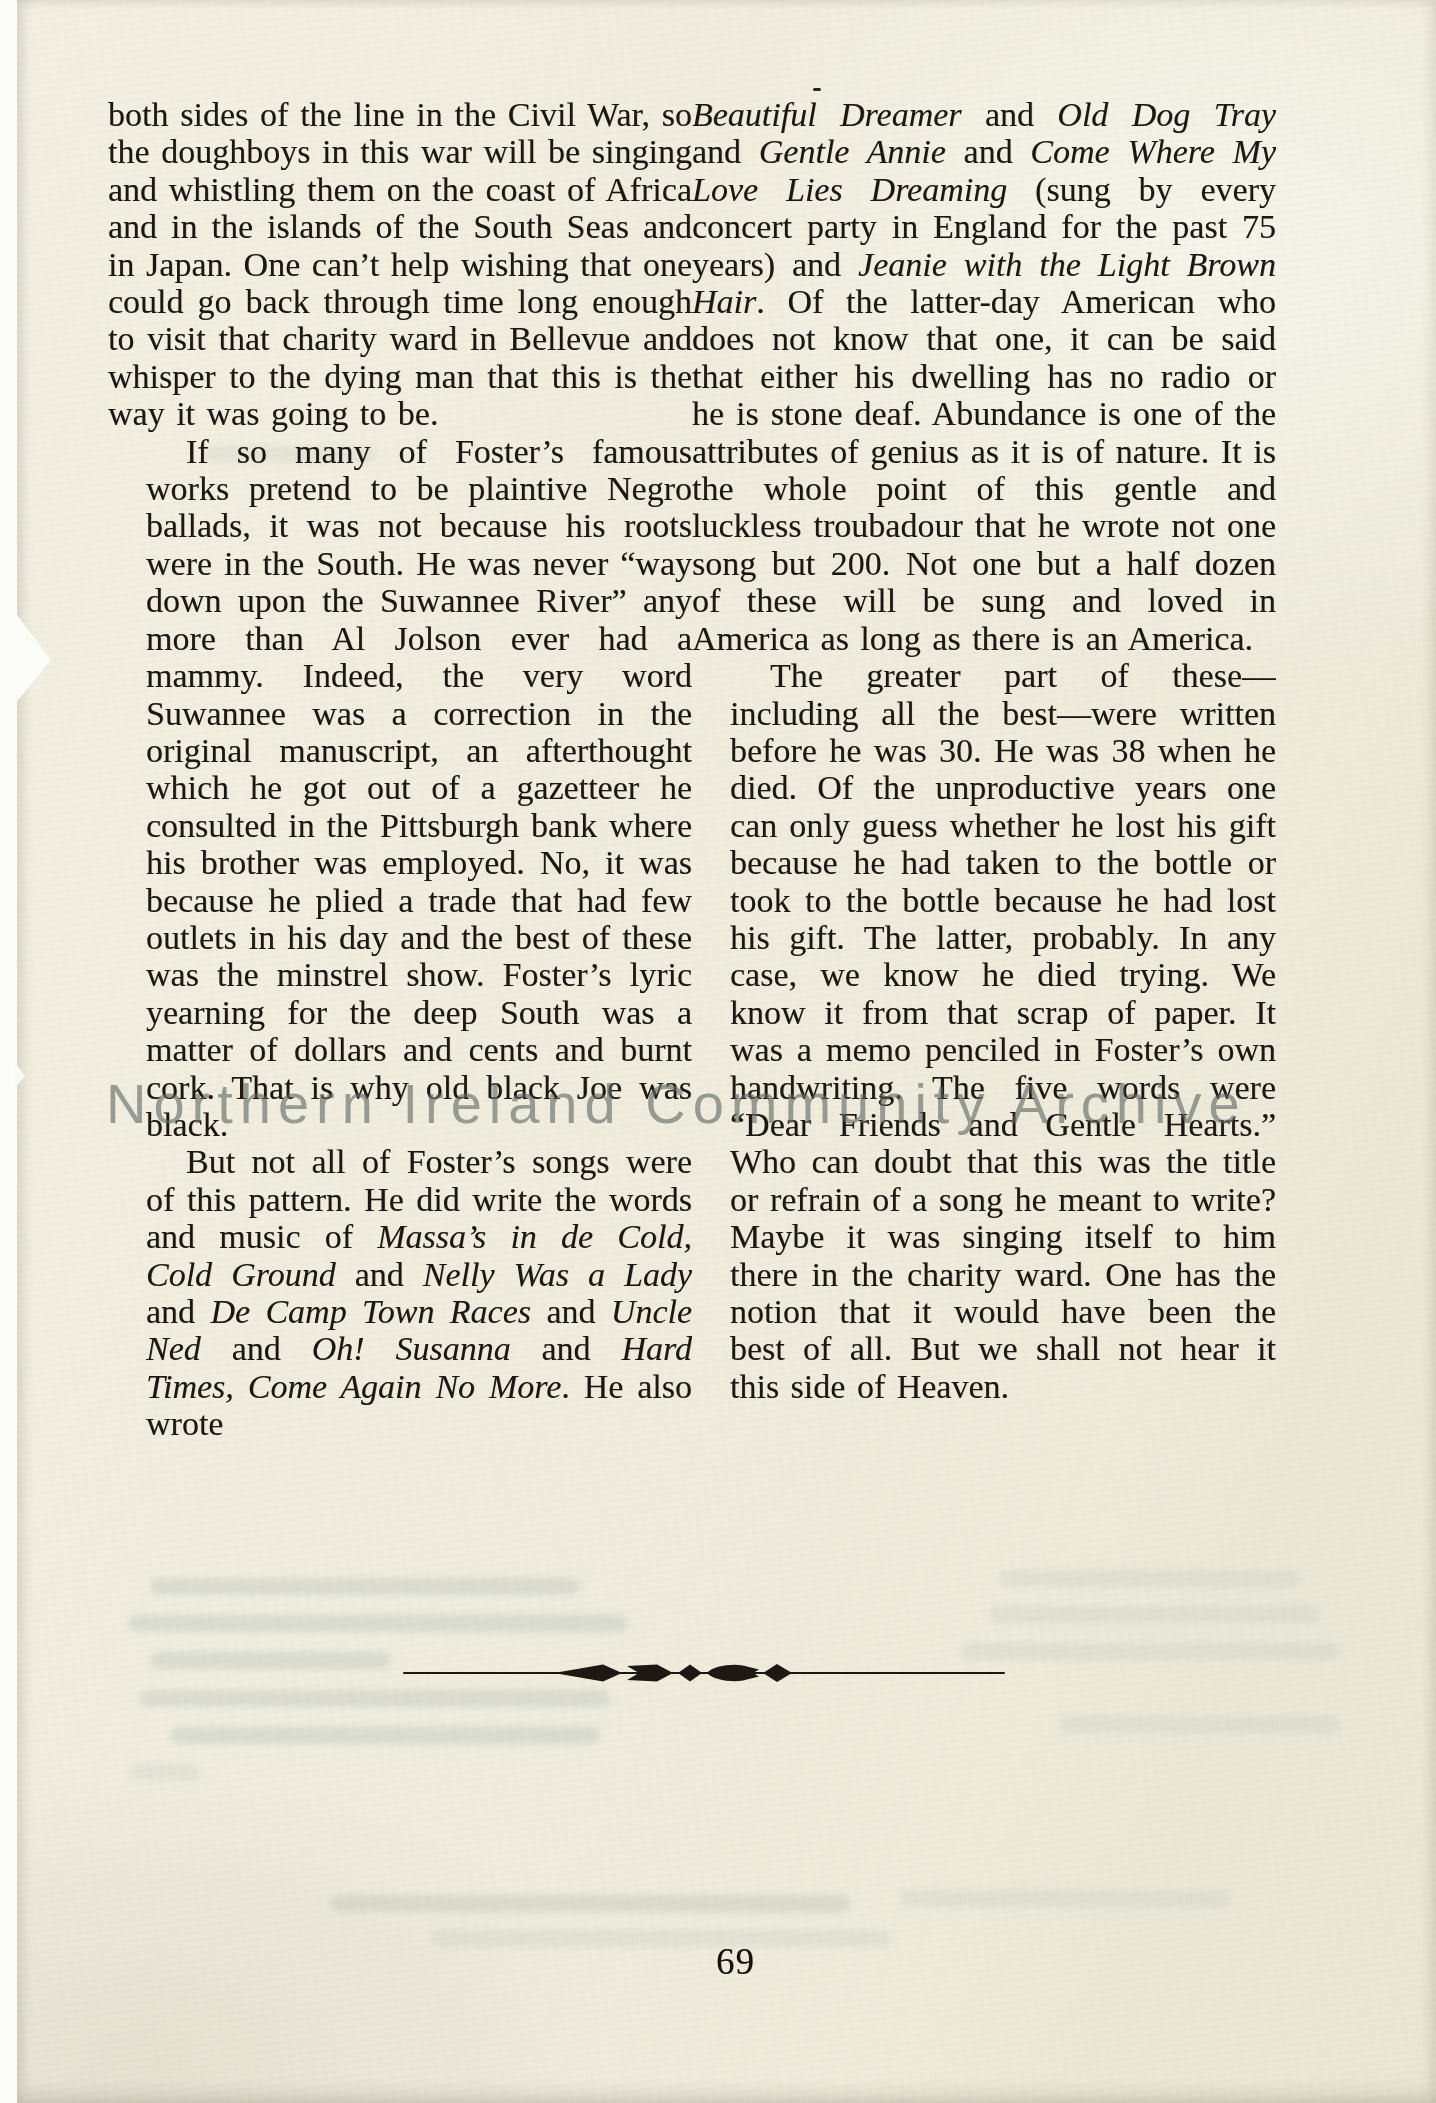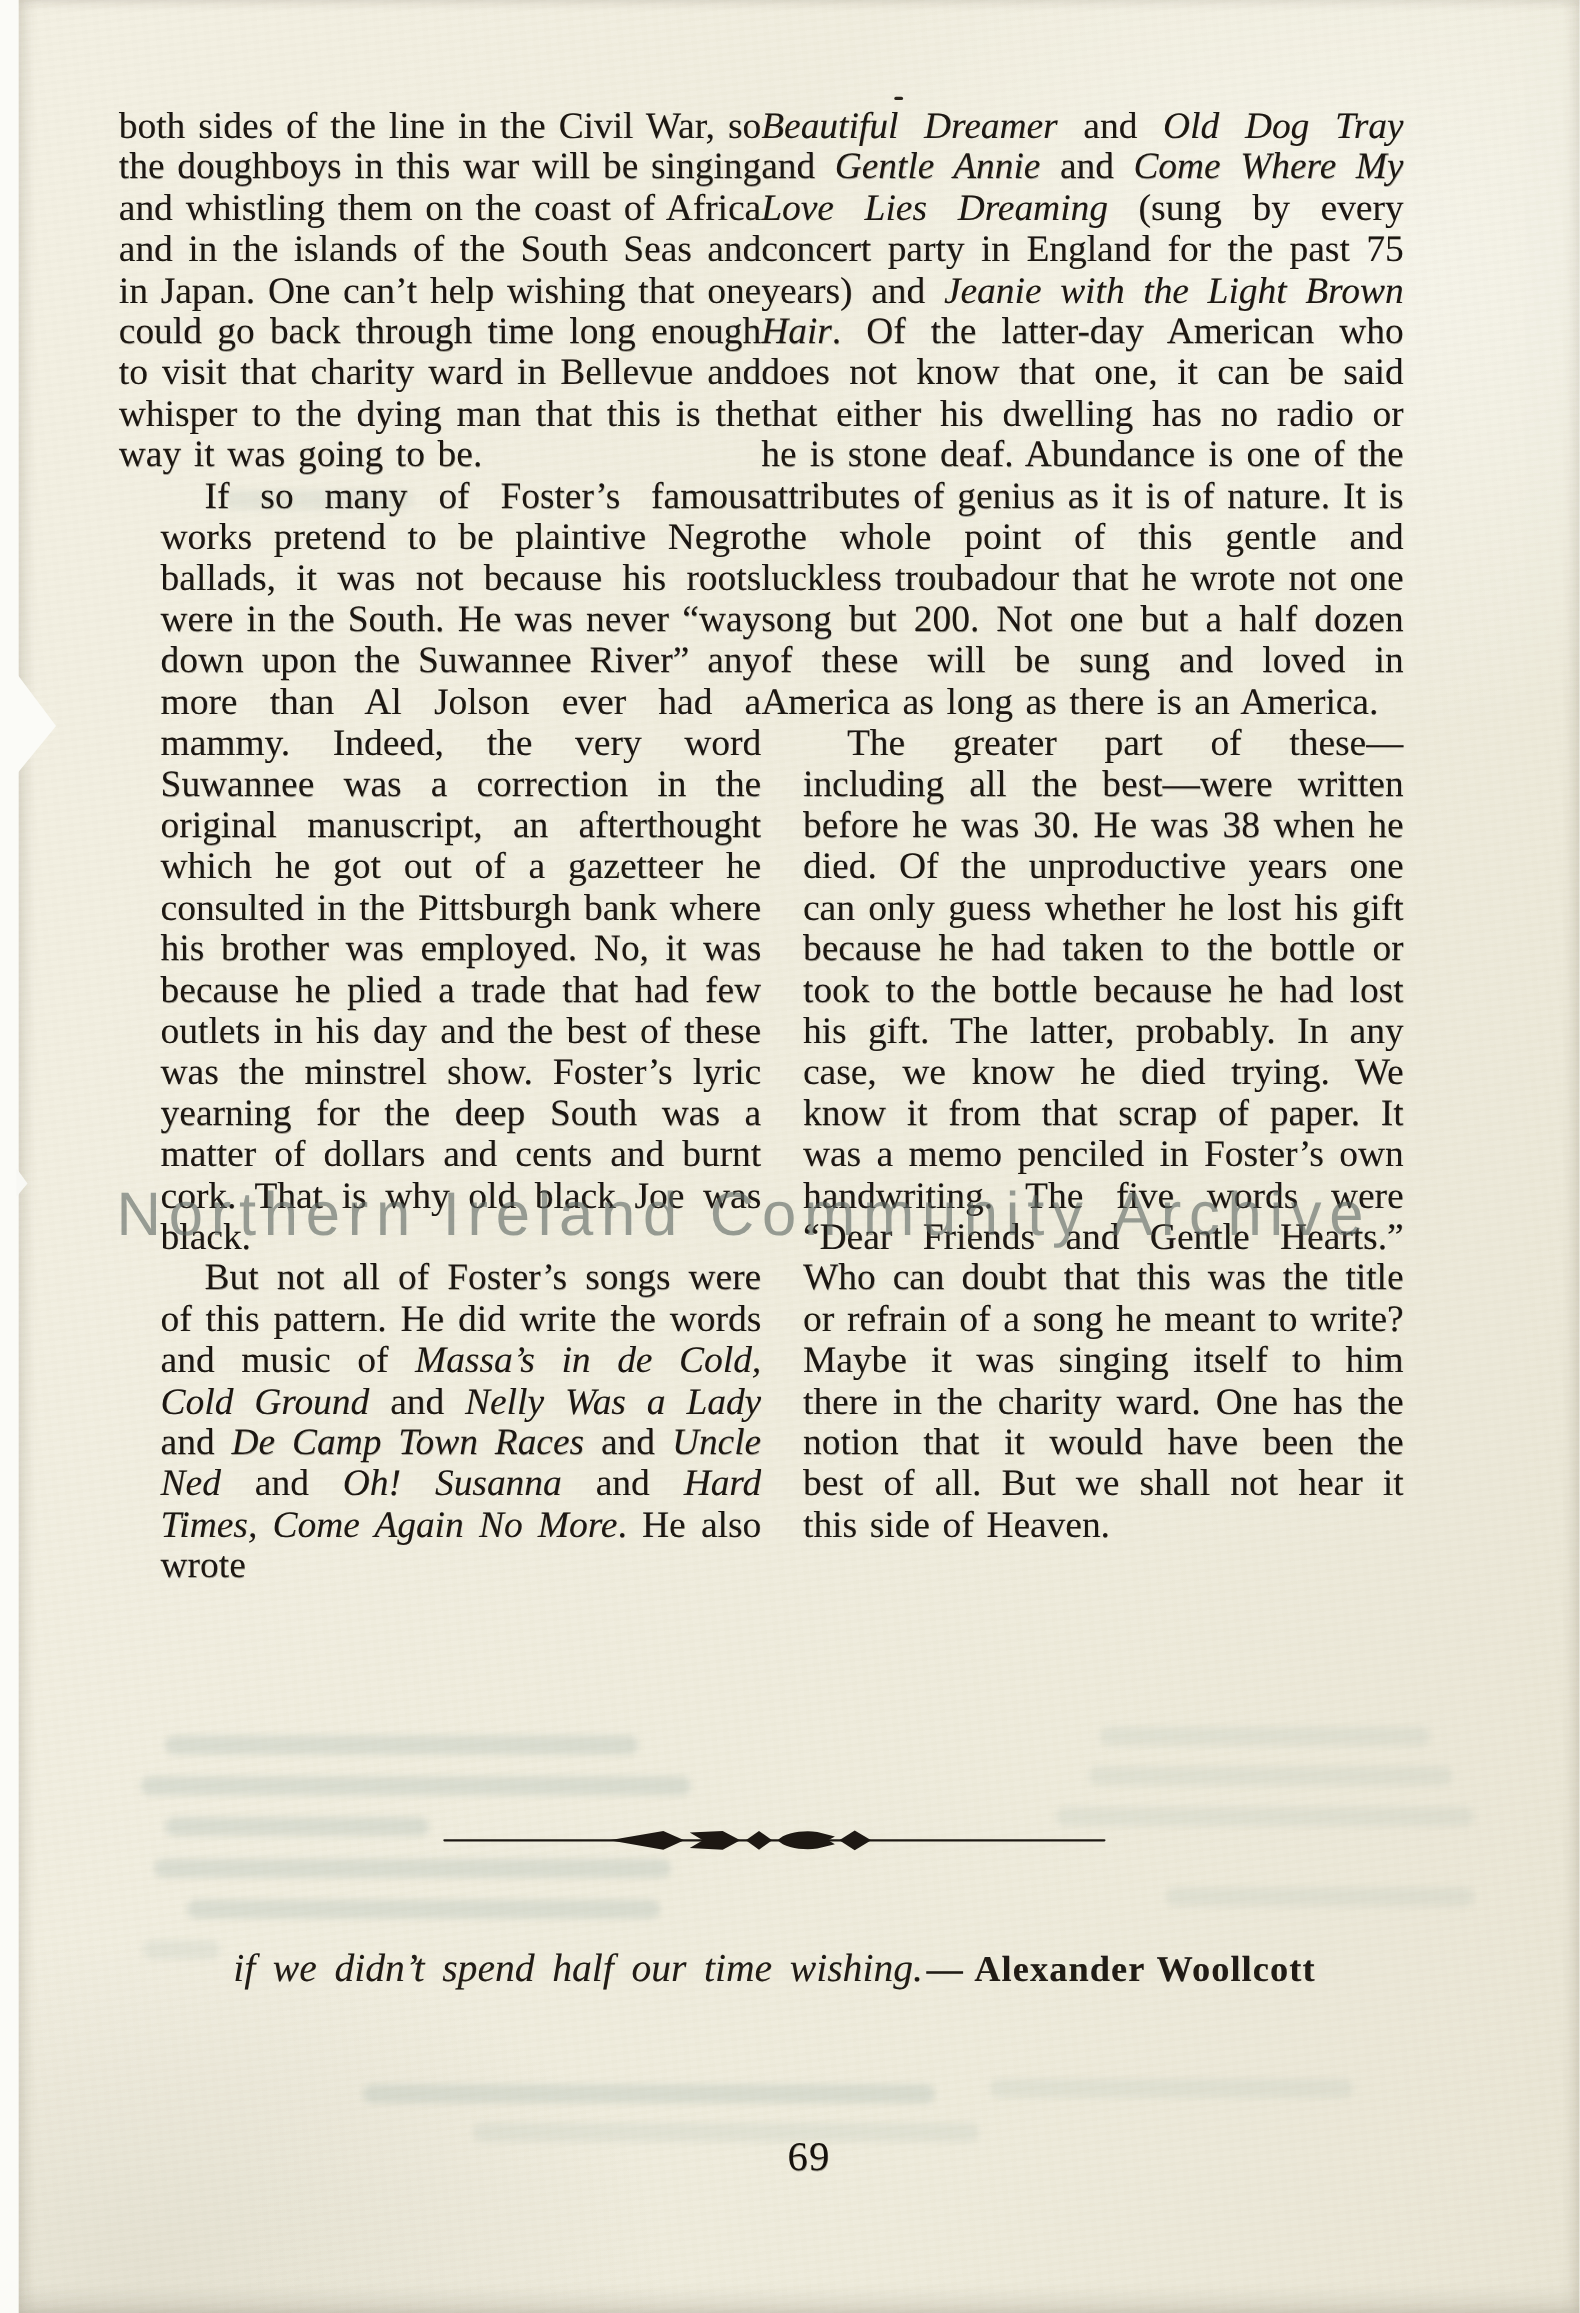--- a/index.html
+++ b/index.html
@@ -140,20 +140,16 @@
       <rect x="2" y="17" width="602" height="2" rx="1"></rect>
       <polygon points="153,18 202,9.5 221,18 202,26.5"></polygon>
       <path d="M226 11 L256 9.5 L272 18 L256 26.5 L226 25 L238 18 Z"></path>
       <polygon points="277,18 289,9.5 301,18 289,26.5"></polygon>
       <path d="M306 18 C312 11 330 8.5 342 10.5 L358 14.5 L352 18 L358 21.5 L342 25.5 C330 27.5 312 25 306 18 Z"></path>
       <polygon points="362,18 376,9 391,18 376,27"></polygon>
     </g>
   </svg>
 
   <div class="quote">
-    <div class="q-line2">
-      <span>if we didn’t spend half our time wishing.</span>
-      <span class="q-attr">— Alexander Woollcott</span>
-    </div>
   </div>
 
   <div class="page-number">69</div>
 </div>
 
 </body></html>

